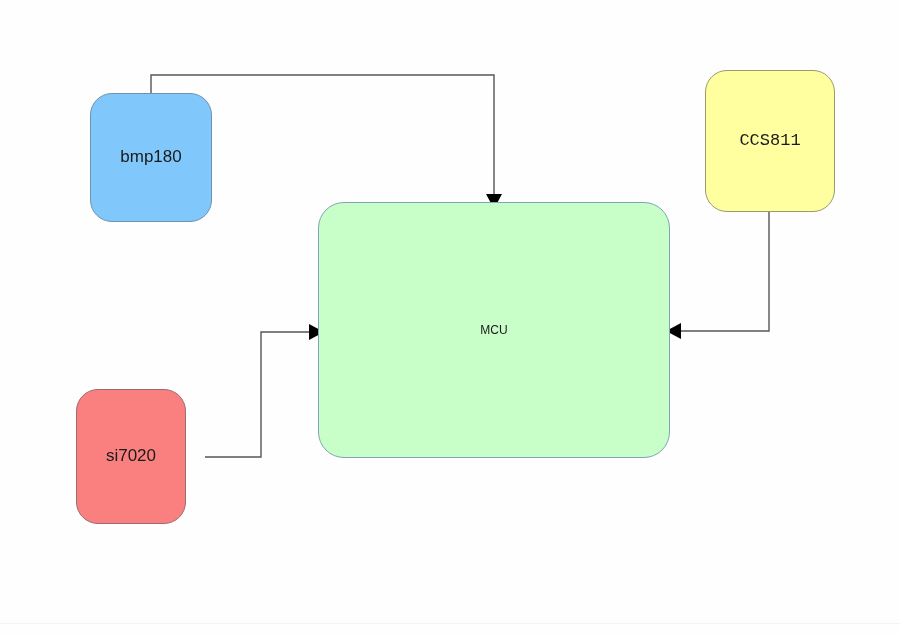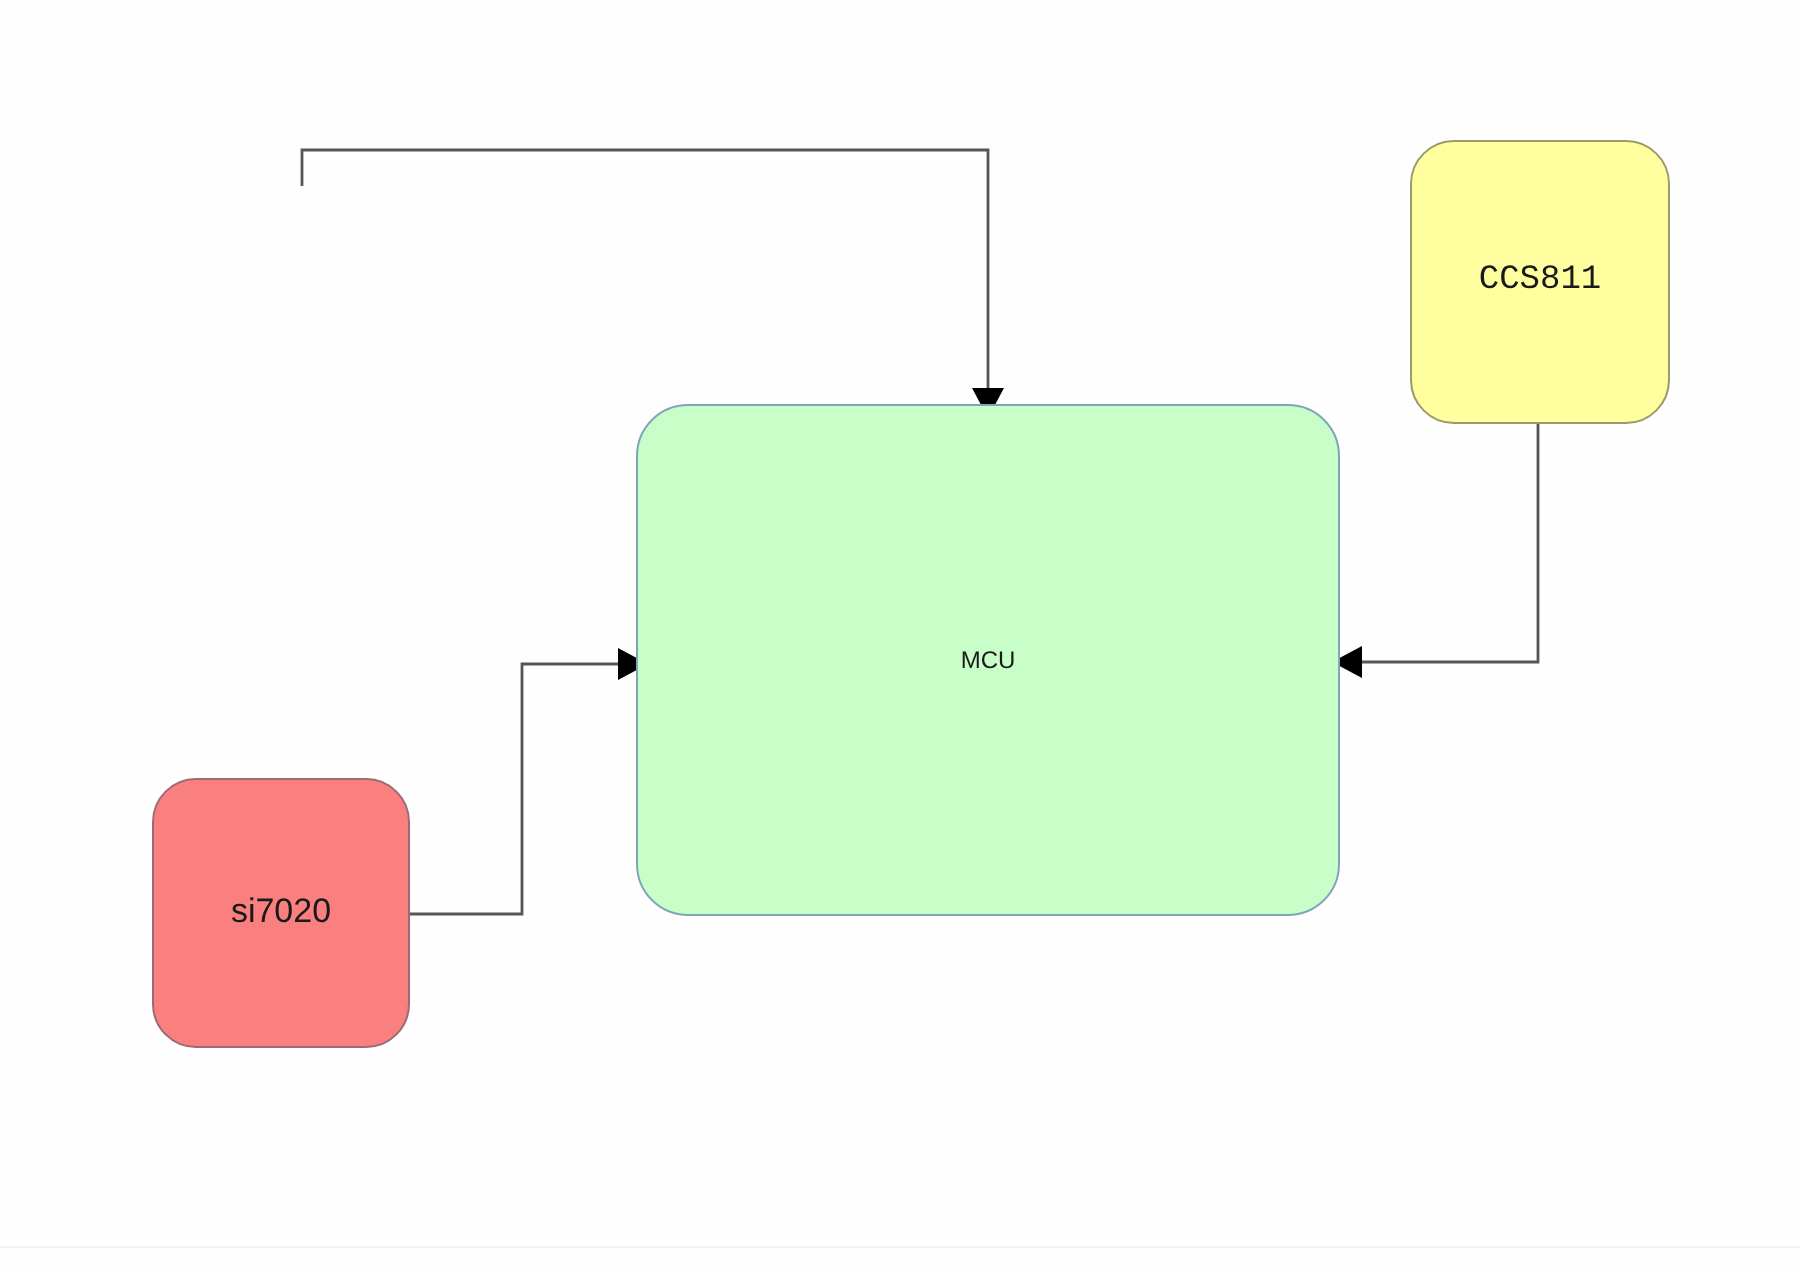--- a/index.html
+++ b/index.html
@@ -67,21 +67,21 @@
     height: 142px;
     background: #ffffa0;
     border: 1px solid #9a9a6a;
     border-radius: 22px;
     font-size: 17px;
     font-family: Liberation Mono, monospace;
   }
   #node-si7020 {
     left: 76px;
     top: 389px;
-    width: 129px;
+    width: 110px;
     height: 135px;
     background: #fa8080;
     border: 1px solid #9c6a72;
     border-radius: 22px;
     font-size: 17px;
   }
   .edge-path {
     fill: none;
     stroke: #555555;
     stroke-width: 1.4;
@@ -113,20 +113,23 @@
       <path class="edge-path" d="M 205 457 L 261 457 L 261 332 L 311 332"></path>
       <polygon class="edge-arrow" points="309,324 309,340 324,332"></polygon>
     </g>
 
     <g>
       <path class="edge-path" d="M 769 212 L 769 331 L 679 331"></path>
       <polygon class="edge-arrow" points="681,323 681,339 666,331"></polygon>
     </g>
   </svg>
 
+  <div class="node" id="node-bmp180">
+    <span class="node-label">bmp180</span>
+  </div>
 
   <div class="node" id="node-mcu">
     <span class="node-label">MCU</span>
   </div>
 
   <div class="node" id="node-ccs811">
     <span class="node-label">CCS811</span>
   </div>
 
   <div class="node" id="node-si7020">

